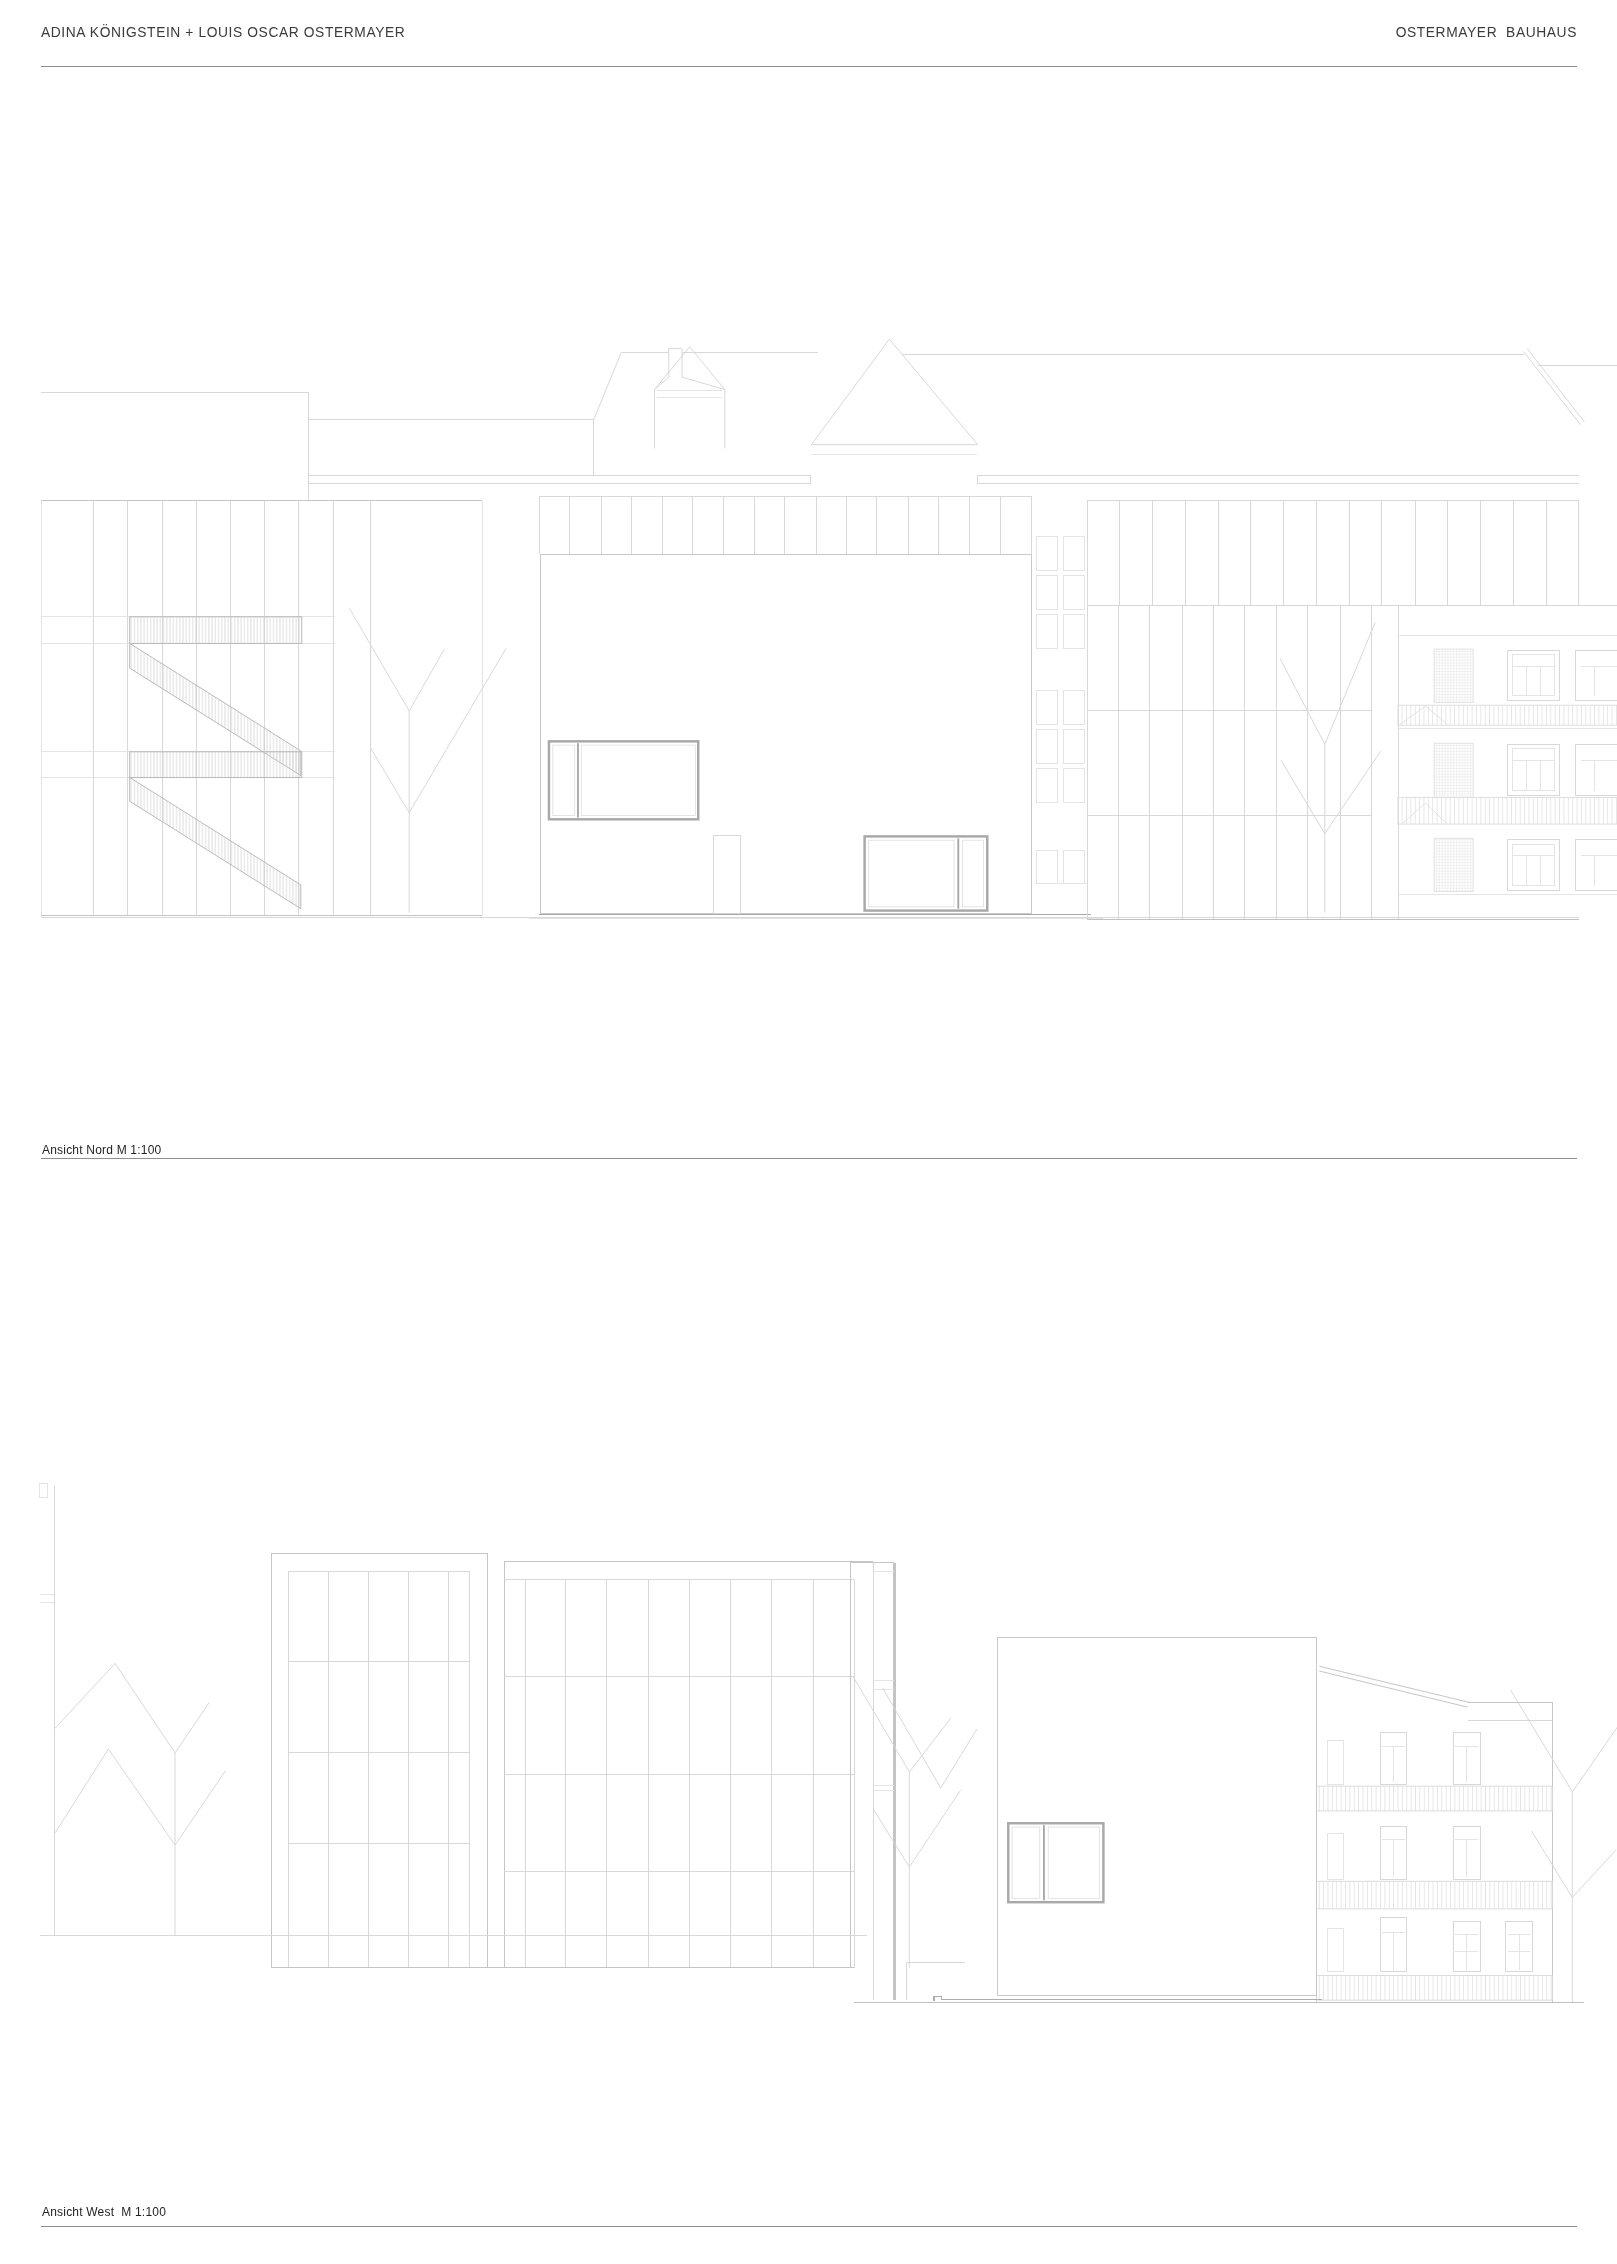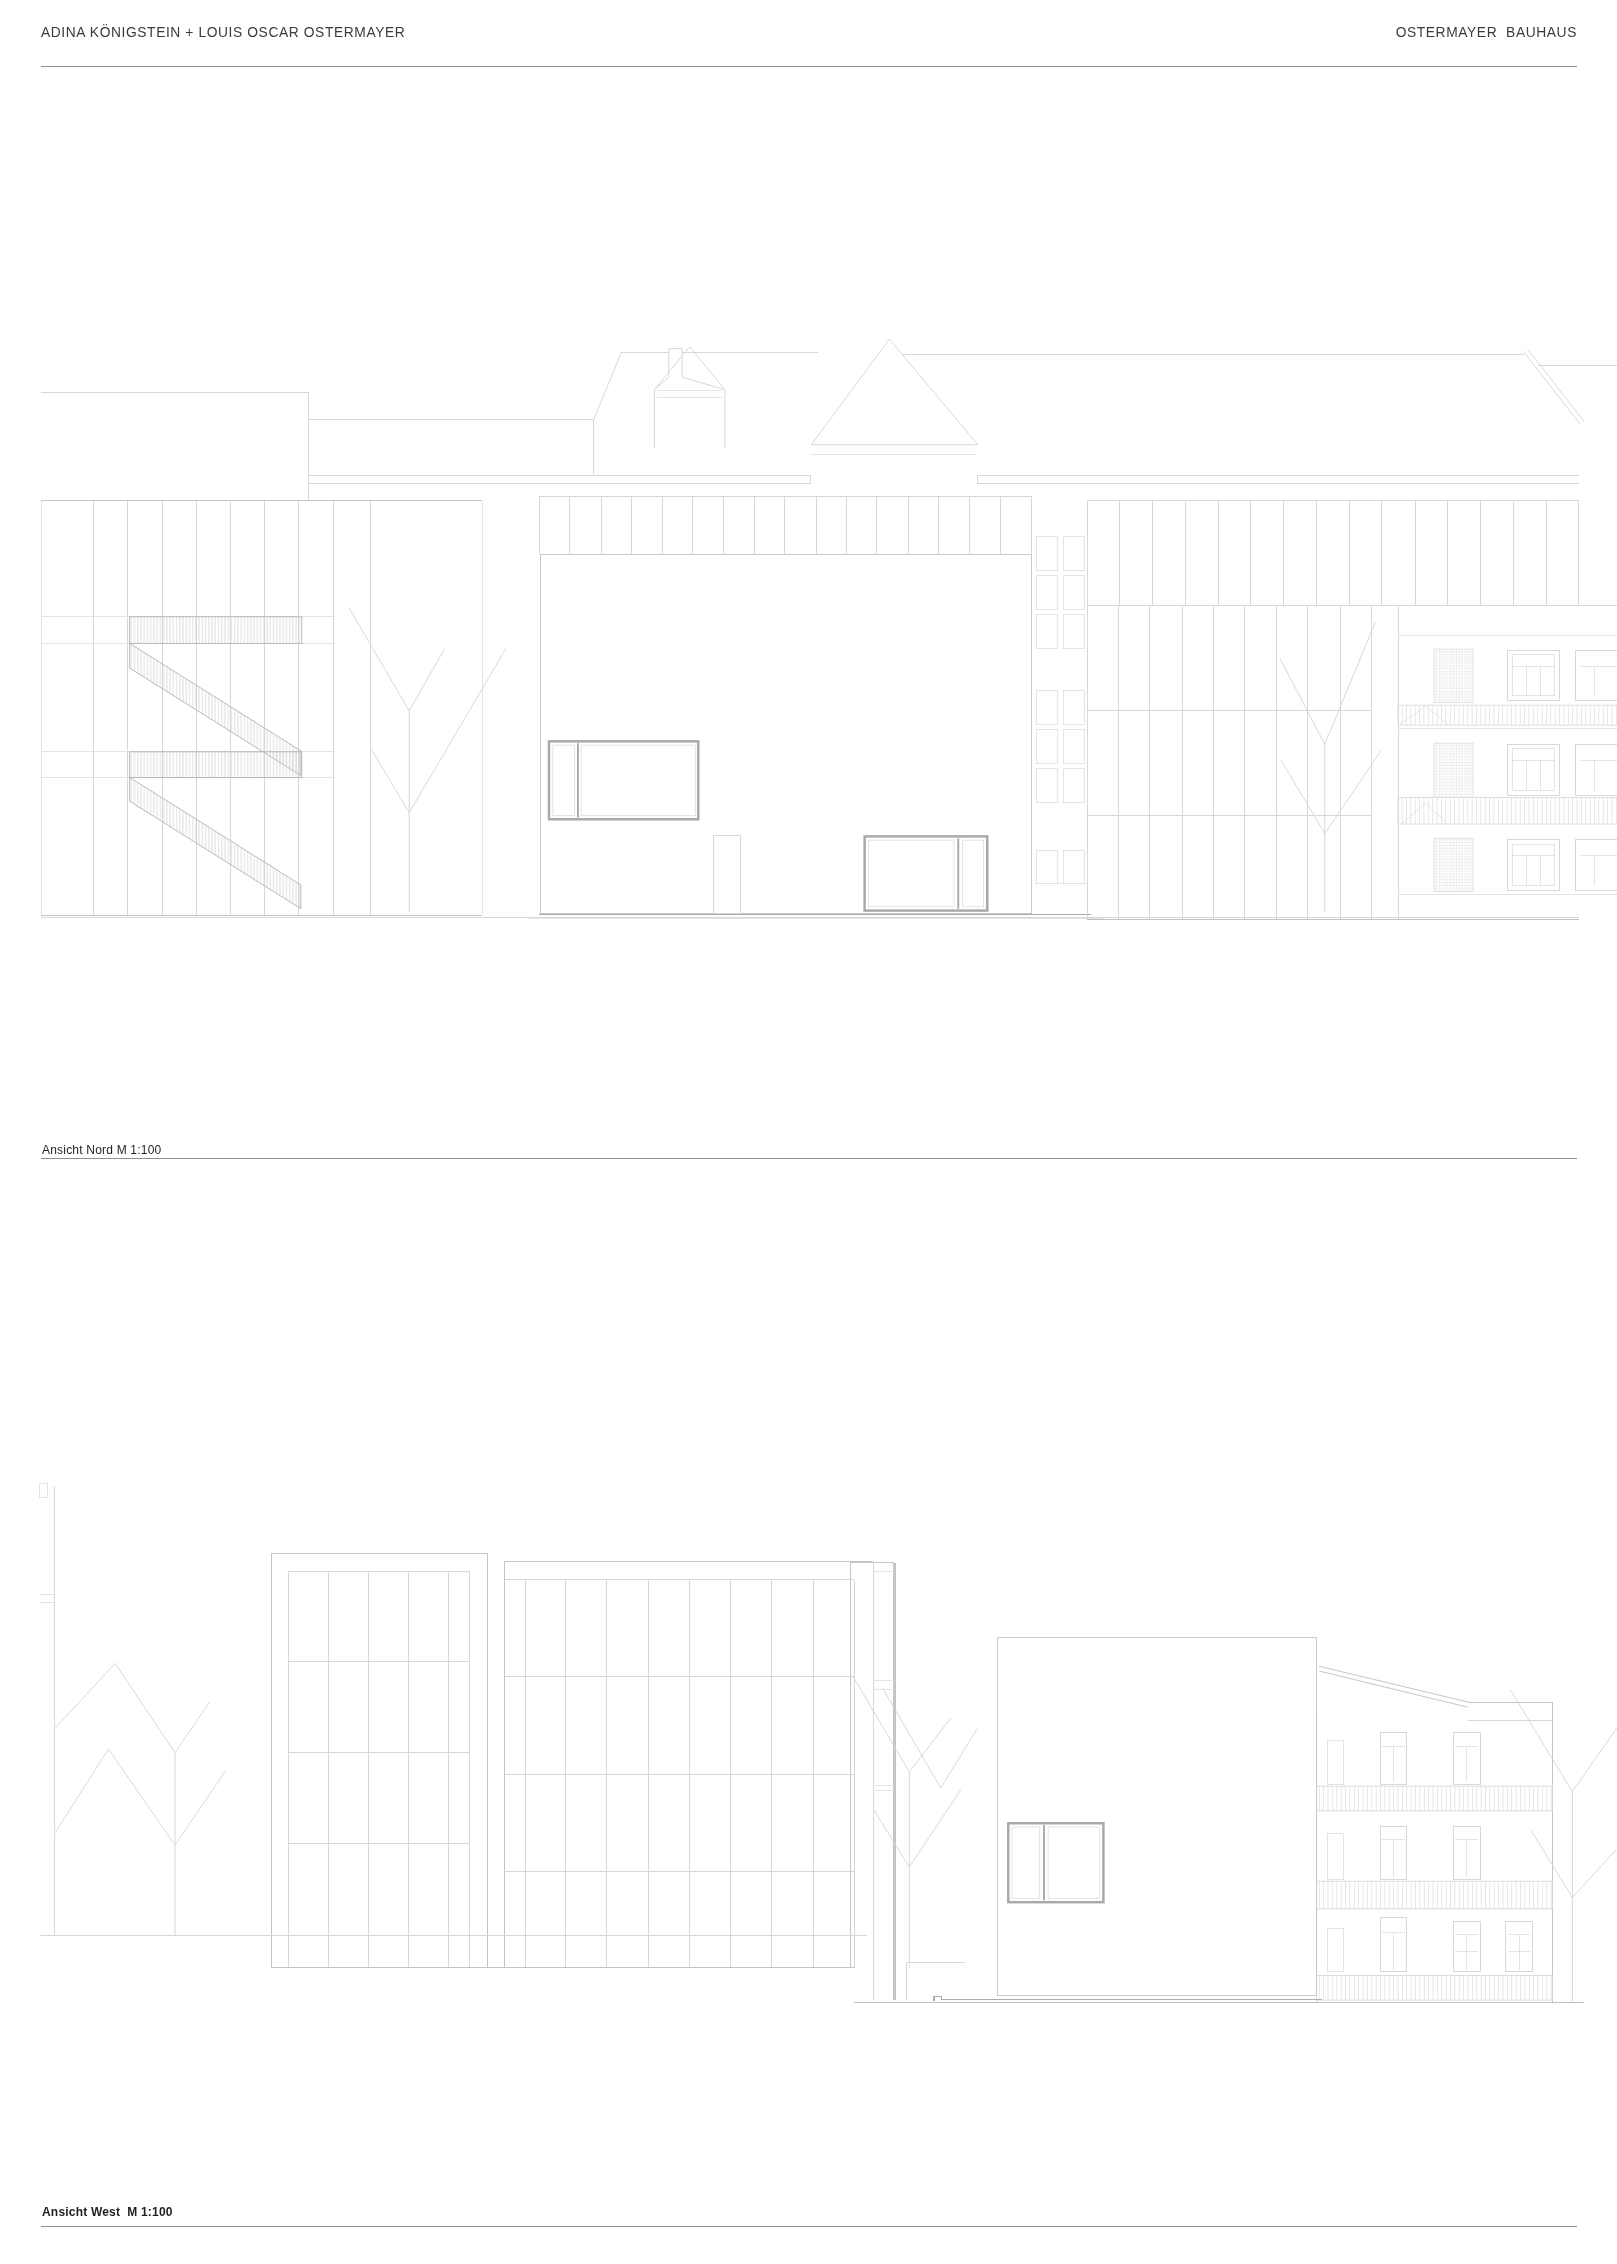--- a/index.html
+++ b/index.html
@@ -14,21 +14,21 @@
   }
   .hdr-text{position:absolute;top:25px;font-size:13.8px;letter-spacing:0.6px;color:var(--text);white-space:pre;}
   .hdr-left{left:41px;}
   .hdr-right{right:41px;}
   .rule{position:absolute;left:41px;width:1536px;height:0;border-top:1.2px solid var(--rule);}
   .rule-hdr{top:66px;}
   .rule-n{top:1158px;}
   .rule-w{top:2226px;}
   .dwg-label{position:absolute;left:42px;font-size:12px;letter-spacing:0.2px;color:#1f1f1f;white-space:pre;}
   .lbl-n{top:1143px;}
-  .lbl-w{top:2205px;font-weight:bold;}
+  .lbl-w{top:2205px;}
   svg{position:absolute;left:0;display:block;}
   #svg-north{top:323px;}
   #svg-west{top:1474px;}
   .s1{stroke:var(--line-faint);fill:none;stroke-width:1;}
   .s2{stroke:var(--line-light);fill:none;stroke-width:1;}
   .s3{stroke:var(--line-medium);fill:none;stroke-width:1;}
   .gnd{stroke:#bdbdbd;fill:none;}
   .crisp{shape-rendering:crispEdges;}
   .wfill{fill:#ffffff;}
 </style>

